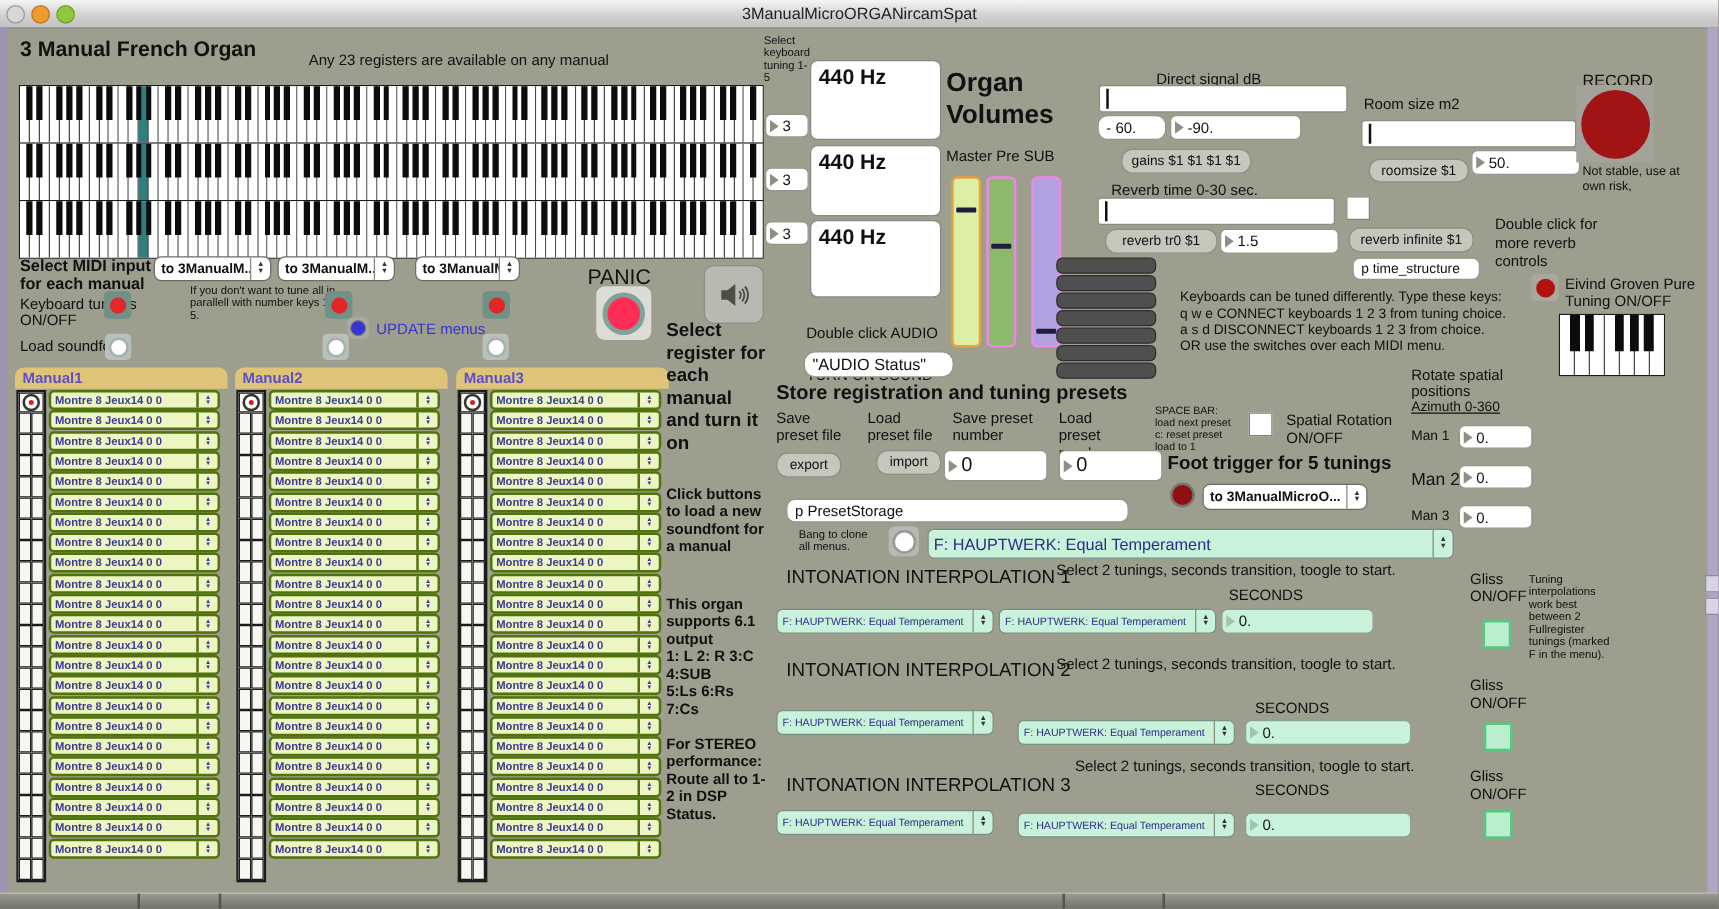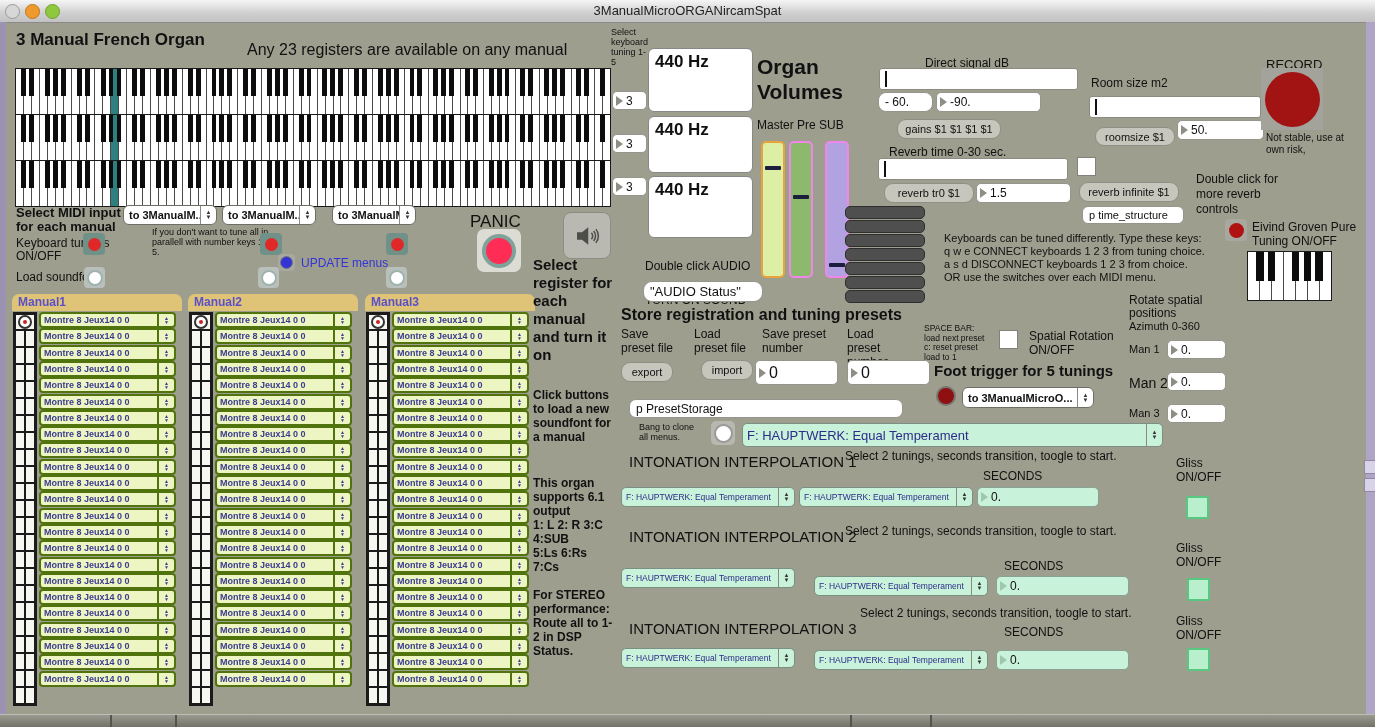--- a/index.html
+++ b/index.html
@@ -87,21 +87,21 @@
   <div class="abs" style="left:1364px;top:460px;width:10px;height:12px;background:#d9d3ea;border:1px solid #8f86a8;"></div>
   <div class="abs" style="left:1364px;top:478px;width:10px;height:12px;background:#d9d3ea;border:1px solid #8f86a8;"></div>
   <div class="abs" style="left:0;top:714px;width:1375px;height:13px;background:linear-gradient(#9a9a90,#6f6f66);border-top:1px solid #bdbdb3;">
     <div class="abs" style="left:110px;top:0;width:2px;height:13px;background:#55554e;"></div>
     <div class="abs" style="left:175px;top:0;width:2px;height:13px;background:#55554e;"></div>
     <div class="abs" style="left:850px;top:0;width:2px;height:13px;background:#55554e;"></div>
     <div class="abs" style="left:930px;top:0;width:2px;height:13px;background:#55554e;"></div>
   </div>
 
   <div class="abs b" style="left:16px;top:30px;font-size:17px;">3 Manual French Organ</div>
-  <div class="abs" style="left:247px;top:41px;font-size:16px;">Any 23 registers are available on any manual</div>
+  <div class="abs" style="left:247px;top:41px;font-size:12px;">Any 23 registers are available on any manual</div>
 
   <div class="piano" style="left:15px;top:68px;width:594px;height:45px;">
       <div class="whites">
         <div class="wkey"></div>
         <div class="wkey"></div>
         <div class="wkey"></div>
         <div class="wkey"></div>
         <div class="wkey"></div>
         <div class="wkey"></div>
         <div class="wkey"></div>
@@ -1460,21 +1460,21 @@
         <div class="wkey"></div>
       </div>
       <div class="bkey" style="width: 8.85714%; left: 9.85714%;"></div>
       <div class="bkey" style="width: 8.85714%; left: 24.1429%;"></div>
       <div class="bkey" style="width: 8.85714%; left: 52.7143%;"></div>
       <div class="bkey" style="width: 8.85714%; left: 67%;"></div>
       <div class="bkey" style="width: 8.85714%; left: 81.2857%;"></div>
     </div>
 
   <div class="abs" style="left:1129px;top:294px;width:92px;font-size:12px;line-height:13px;">Rotate spatial positions</div>
-  <div class="abs" style="left:1129px;top:320px;font-size:11px;">Azimuth 0-360</div>
+  <div class="abs" style="left:1129px;top:320px;font-size:11px;text-decoration:underline;">Azimuth 0-360</div>
   <div class="abs" style="left:1129px;top:343px;font-size:11px;">Man 1</div>
   <div class="numbox abs" style="left:1167px;top:340px;width:54px;height:17px;">
       <span class="tri"></span>
       <span>0.</span>
     </div>
   <div class="abs" style="left:1129px;top:375px;font-size:14px;">Man 2</div>
   <div class="numbox abs" style="left:1167px;top:372px;width:54px;height:17px;">
       <span class="tri"></span>
       <span>0.</span>
     </div>
@@ -1555,20 +1555,21 @@
   <div class="numbox mint abs" style="left:977px;top:487px;width:117px;height:18px;">
       <span class="tri"></span>
       <span>0.</span>
     </div>
   <div class="abs" style="left:1176px;top:456px;width:50px;font-size:12px;line-height:14px;">
       <div>Gliss</div>
       <div>ON/OFF</div>
     </div>
   <div class="glisstoggle abs" style="left:1186px;top:496px;width:19px;height:19px;"></div>
 
+  <div class="abs small" style="left:1223px;top:458px;width:70px;">Tuning interpolations work best between 2 Fullregister tunings (marked F in the menu).</div>
 
   <div class="abs" style="left:629px;top:528px;font-size:15px;">INTONATION INTERPOLATION 2</div>
   <div class="abs" style="left:845px;top:524px;font-size:12px;">Select 2 tunings, seconds transition, toogle to start.</div>
   <div class="abs" style="left:1004px;top:559px;font-size:12px;">SECONDS</div>
   <div class="menu-mint abs" style="left:621px;top:568px;width:172px;height:18px;">
       <span class="lbl" style="font-size:8.5px;">F: HAUPTWERK: Equal Temperament</span>
       <span class="spin">
         <span>▲</span>
         <span>▼</span>
       </span>

